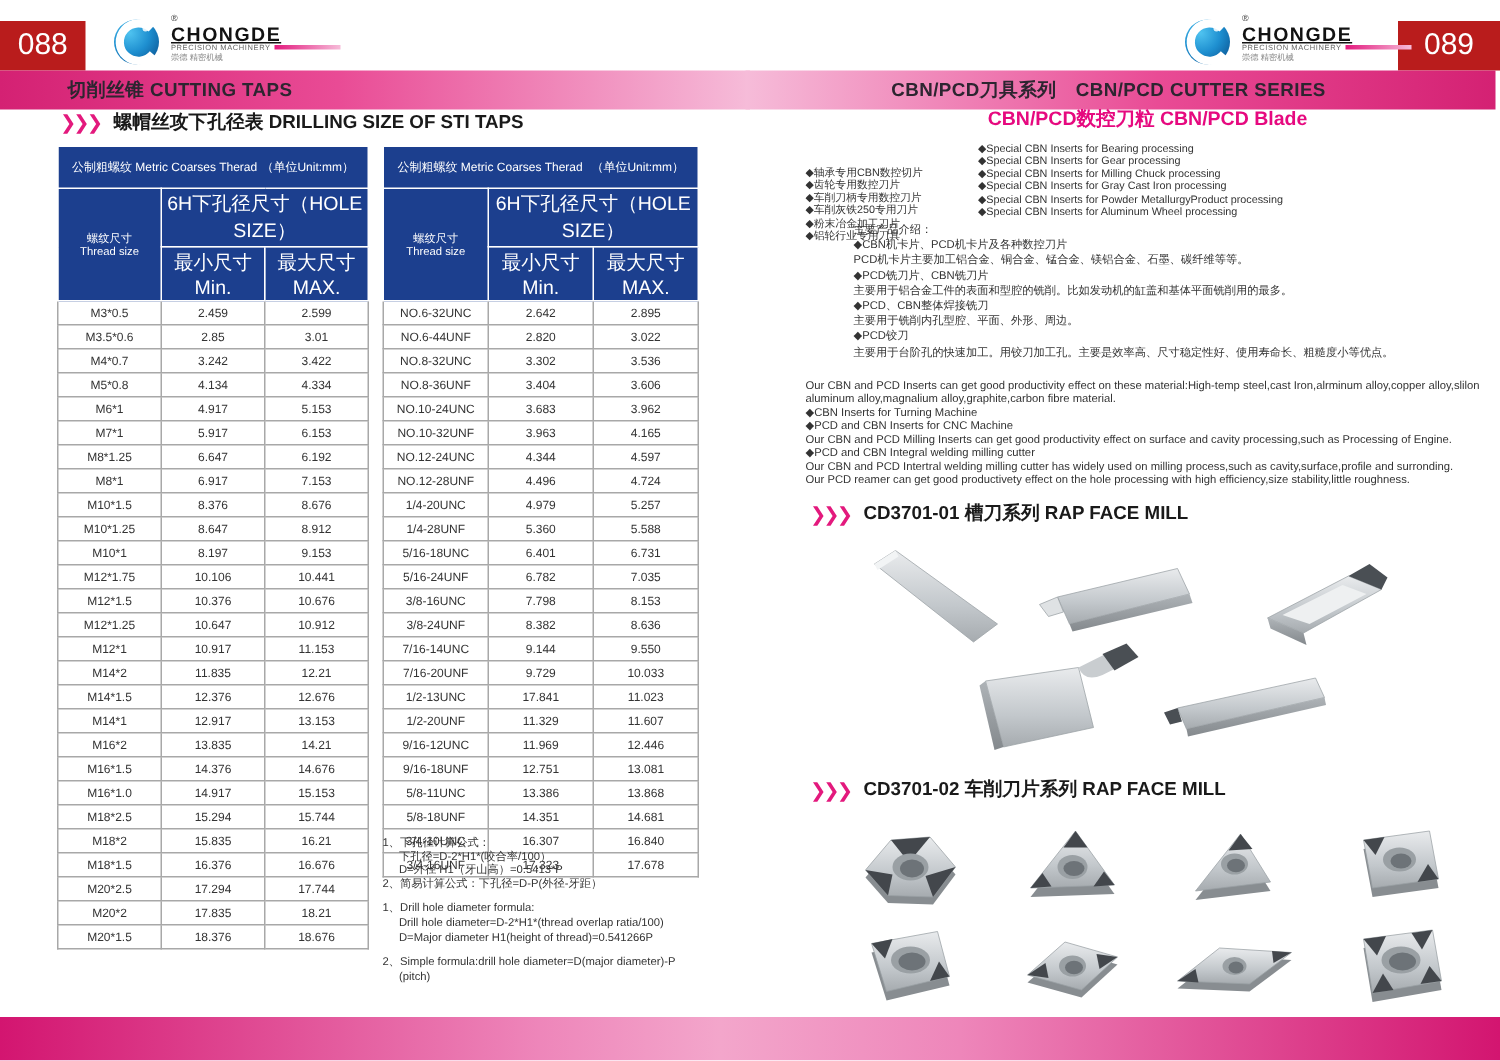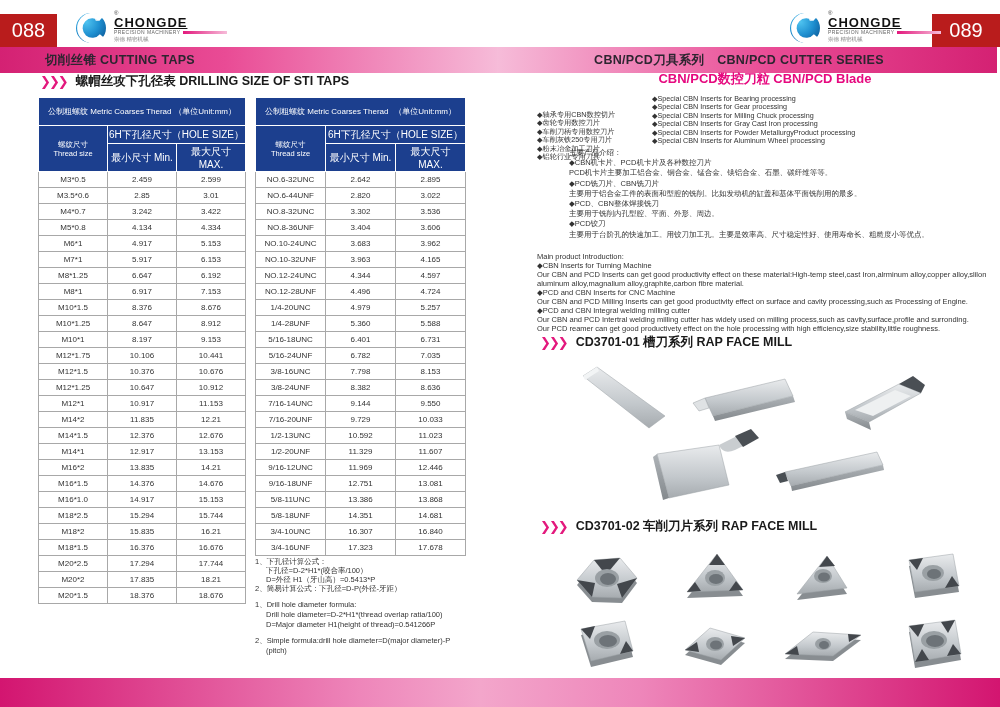--- a/index.html
+++ b/index.html
@@ -37,21 +37,21 @@
   .sec-title{display:flex;align-items:center;font-size:12.5px;font-weight:bold;color:#1a1a1a;white-space:nowrap;}
   .chev{color:#e3197d;font-weight:800;font-style:italic;font-size:13px;letter-spacing:-2px;margin-right:9px;}
 
   
   table.sti{border-collapse:collapse;table-layout:fixed;background:#fff;}
   #table1{left:38px;top:97px;width:207px;}
   #table2{left:255px;top:97px;width:210px;}
   table.sti th{background:#1c3f8e;color:#fff;font-weight:normal;border:1px solid #fff;}
   table.sti .th-main{height:25px;font-size:8px;}
   table.sti .th-main .hm{display:flex;justify-content:space-between;padding:0 8px;align-items:center;}
-  table.sti .th-sub{font-size:10px;height:15px;}
+  table.sti .th-sub{font-size:13px;height:15px;}
   table.sti .th-size div{line-height:9px;font-size:7.5px;}
   table.sti td{border:1px solid #a8a8a8;text-align:center;font-size:8px;height:15px;color:#333;padding:0;}
   table.sti{border:1px solid #8f8f8f;}
 
   
   .notes{left:255px;width:215px;font-size:7.5px;color:#333;line-height:9px;}
   #notes-zh{top:557px;}
   #notes-en{top:600px;}
   .notes .ind{padding-left:11px;}
   #notes-en div{margin-bottom:1px;}
@@ -377,21 +377,21 @@
         <td>9.144</td>
         <td>9.550</td>
       </tr>
       <tr>
         <td>7/16-20UNF</td>
         <td>9.729</td>
         <td>10.033</td>
       </tr>
       <tr>
         <td>1/2-13UNC</td>
-        <td>10.592</td>
+        <td>17.841</td>
         <td>11.023</td>
       </tr>
       <tr>
         <td>1/2-20UNF</td>
         <td>11.329</td>
         <td>11.607</td>
       </tr>
       <tr>
         <td>9/16-12UNC</td>
         <td>11.969</td>
@@ -483,23 +483,22 @@
     <div>◆CBN机卡片、PCD机卡片及各种数控刀片</div>
     <div>PCD机卡片主要加工铝合金、铜合金、锰合金、镁铝合金、石墨、碳纤维等等。</div>
     <div>◆PCD铣刀片、CBN铣刀片</div>
     <div>主要用于铝合金工件的表面和型腔的铣削。比如发动机的缸盖和基体平面铣削用的最多。</div>
     <div>◆PCD、CBN整体焊接铣刀</div>
     <div>主要用于铣削内孔型腔、平面、外形、周边。</div>
     <div>◆PCD铰刀</div>
     <div>主要用于台阶孔的快速加工。用铰刀加工孔。主要是效率高、尺寸稳定性好、使用寿命长、粗糙度小等优点。</div>
   </div>
 <div class="abs intro" id="intro-en">
-    <div>Main product Introduction:</div>
+    <div>Our CBN and PCD Inserts can get good productivity effect on these material:High-temp steel,cast Iron,alrminum alloy,copper alloy,slilon aluminum alloy,magnalium alloy,graphite,carbon fibre material.</div>
     <div>◆CBN Inserts for Turning Machine</div>
-    <div>Our CBN and PCD Inserts can get good productivity effect on these material:High-temp steel,cast Iron,alrminum alloy,copper alloy,slilon aluminum alloy,magnalium alloy,graphite,carbon fibre material.</div>
     <div>◆PCD and CBN Inserts for CNC Machine</div>
     <div>Our CBN and PCD Milling Inserts can get good productivity effect on surface and cavity processing,such as Processing of Engine.</div>
     <div>◆PCD and CBN Integral welding milling cutter</div>
     <div>Our CBN and PCD Intertral welding milling cutter has widely used on milling process,such as cavity,surface,profile and surronding.</div>
     <div>Our PCD reamer can get good productivety effect on the hole processing with high efficiency,size stability,little roughness.</div>
   </div>
 
 <div class="abs sec-title" id="sec-rap1">
   <span class="chev">❯❯❯</span>
   <span>CD3701-01  槽刀系列  RAP FACE MILL</span>

